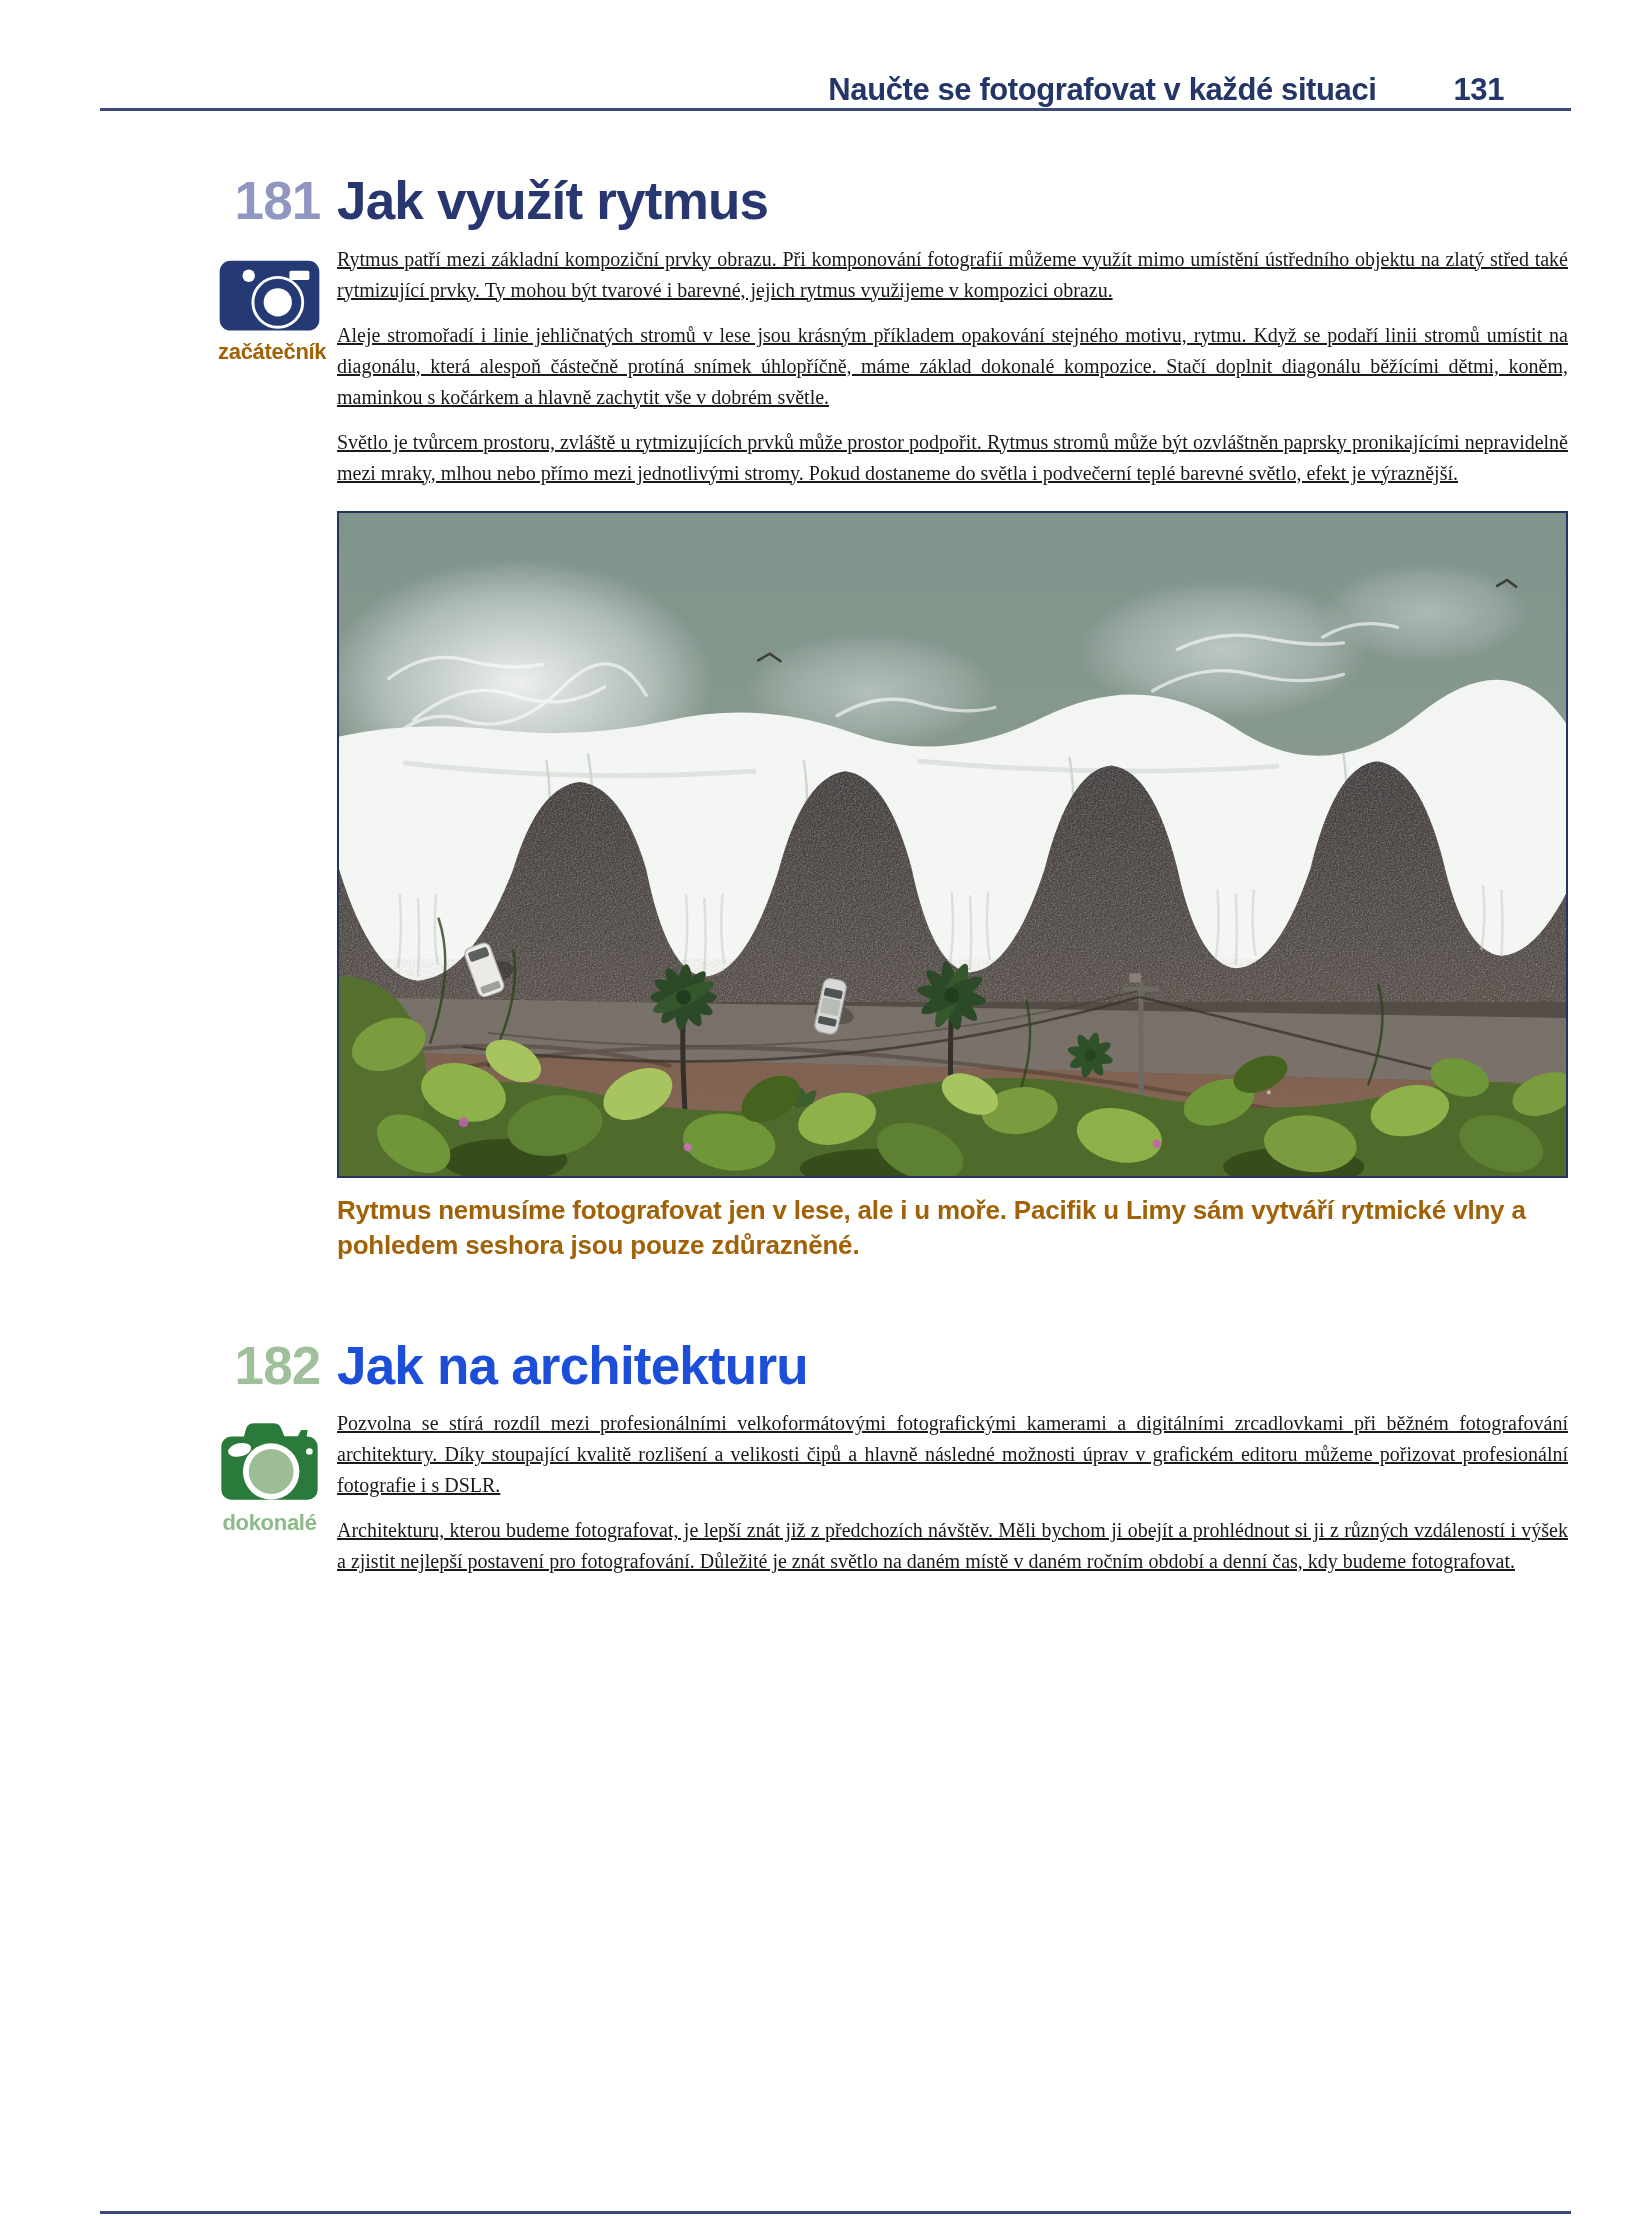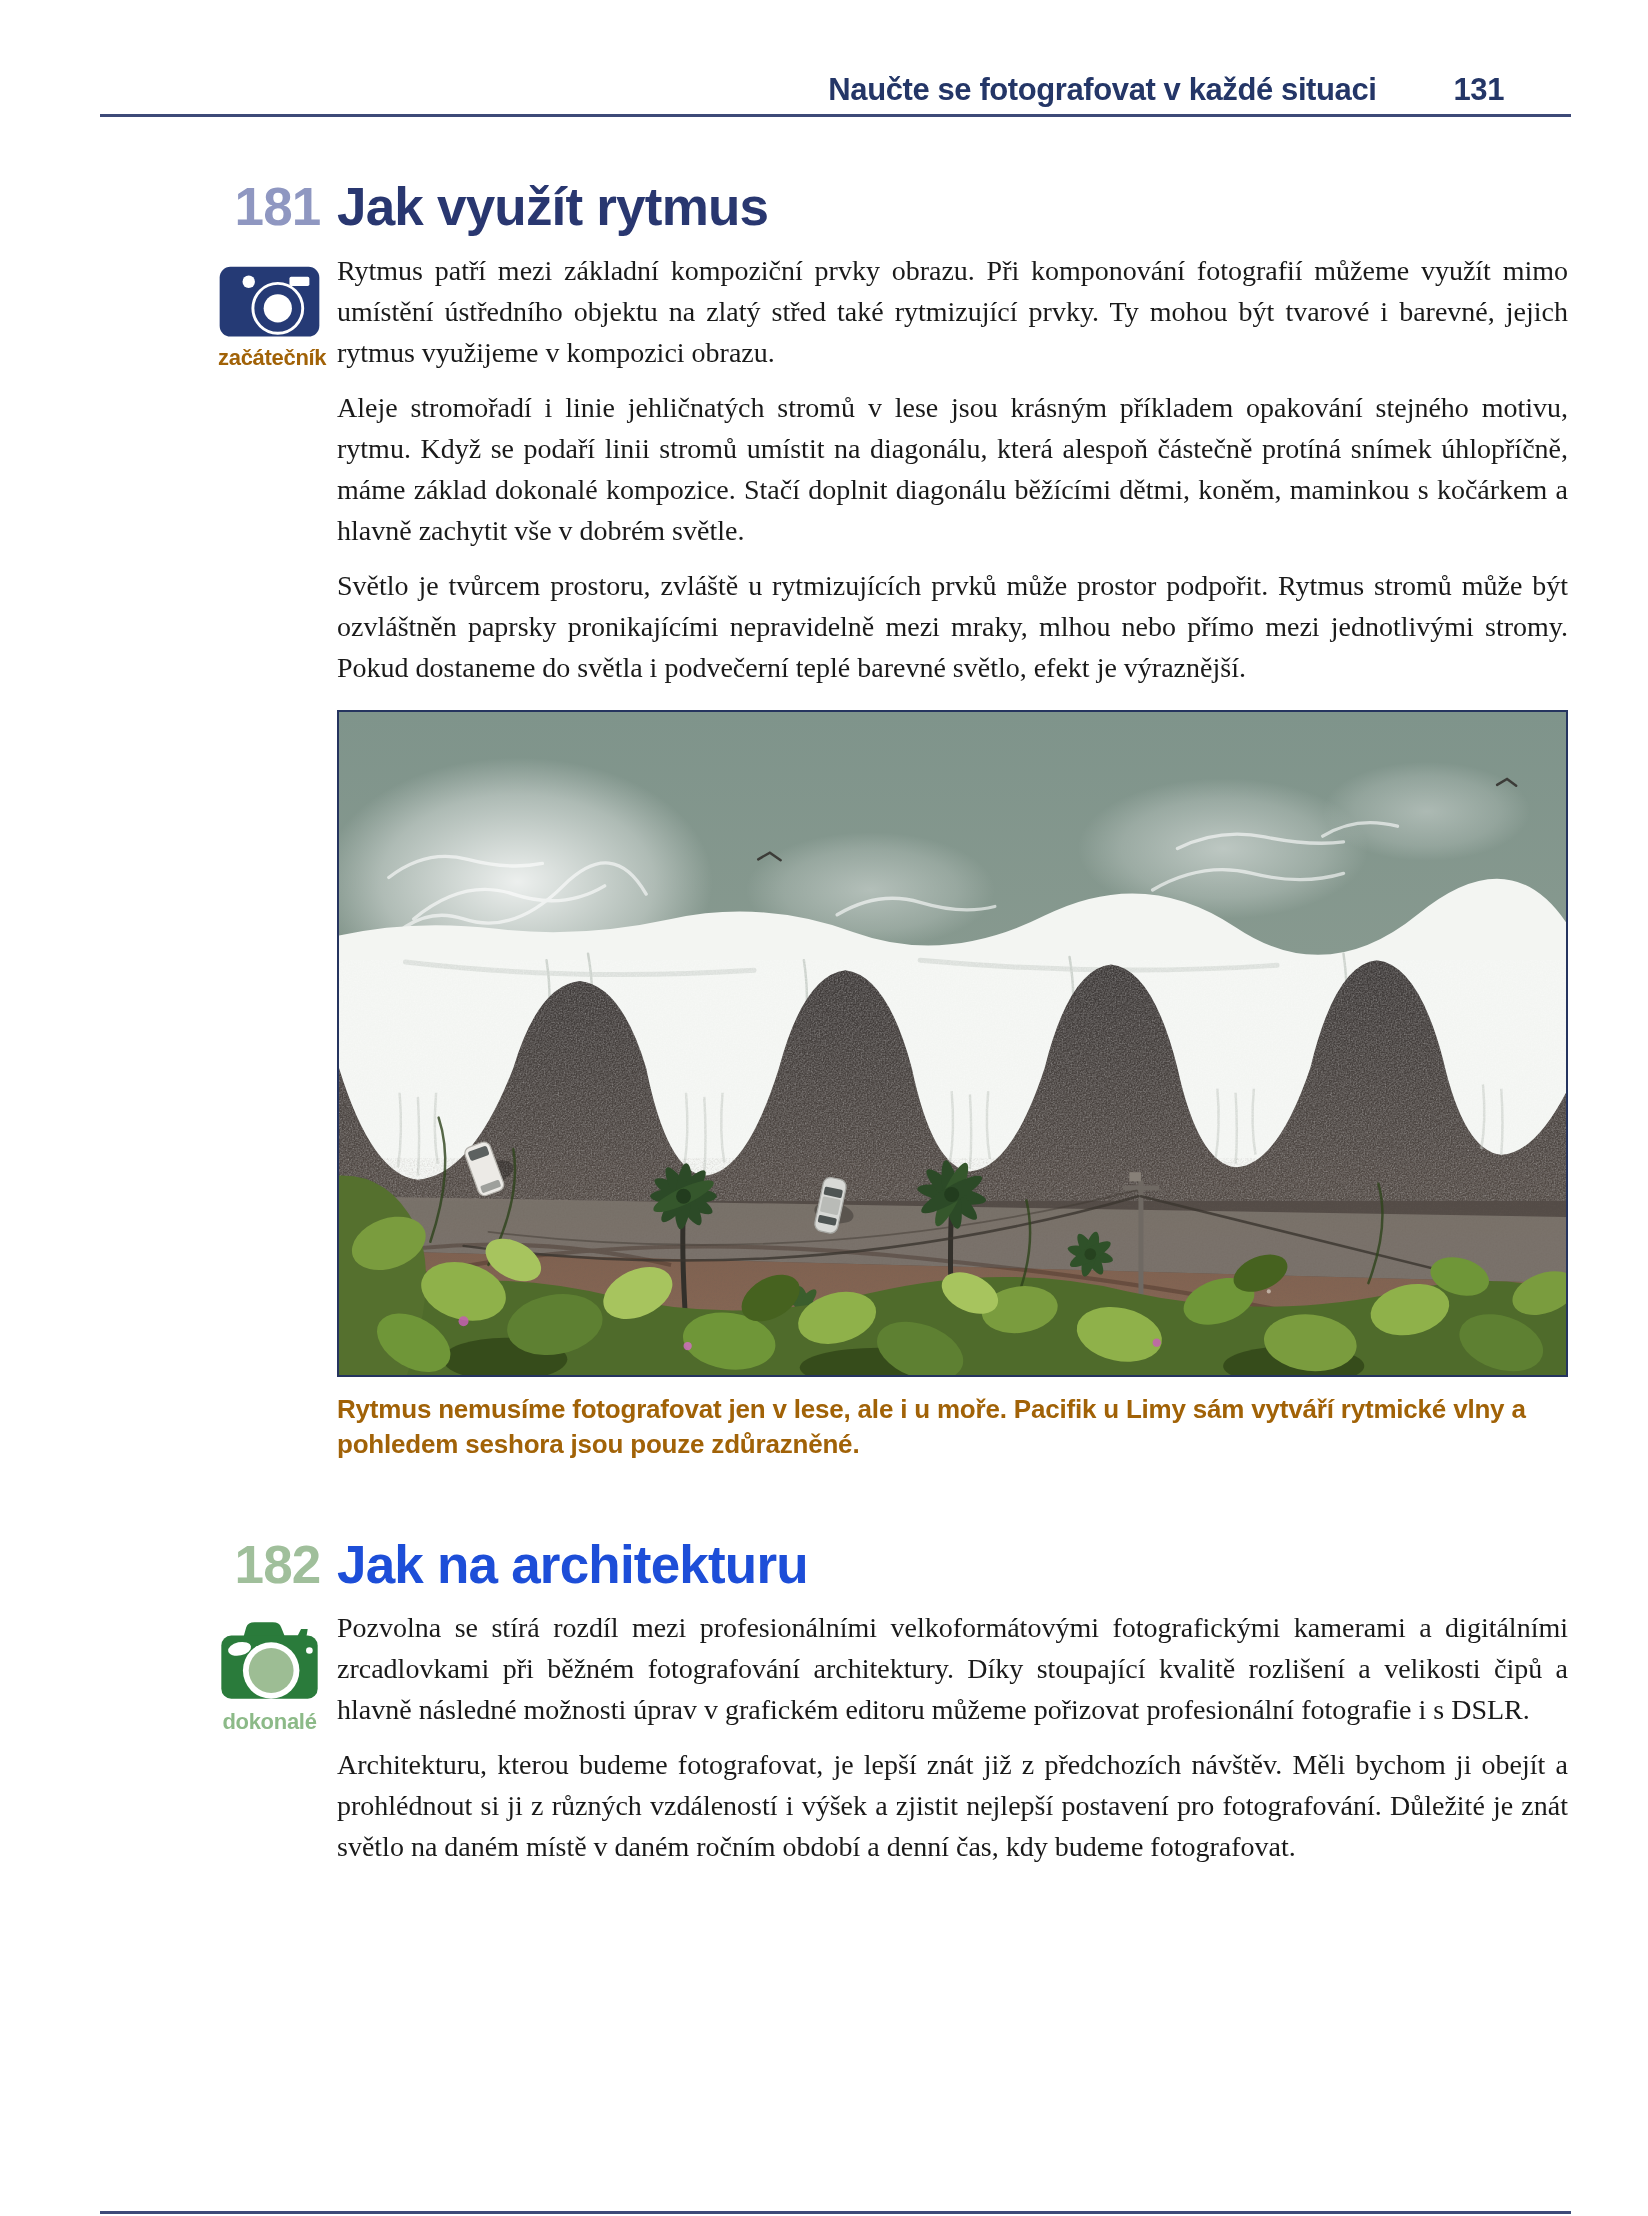--- a/index.html
+++ b/index.html
@@ -8,21 +8,21 @@
     width:1649px;height:2216px;
     background:#ffffff;
     font-family:"Liberation Serif","DejaVu Serif",serif;
     color:#1a1a1a;
     overflow:hidden;
   }
   
   .running-head{
     margin:72px 78px 0 100px;
     display:flex;justify-content:flex-end;align-items:baseline;gap:77px;
-    padding-right:67px;padding-bottom:6px;
+    padding-right:67px;padding-bottom:0;
     border-bottom:3.3px solid #3d4a78;
     font-family:"Liberation Sans","DejaVu Sans",sans-serif;
     font-weight:bold;letter-spacing:-0.4px;
     font-size:31px;color:#243667;
   }
   .running-head .pageno{color:#243667;}
   
   .section{margin-left:218px;margin-right:81px;}
   .section-heading{display:flex;align-items:baseline;margin-top:62px;margin-bottom:15px;
     font-family:"Liberation Sans","DejaVu Sans",sans-serif;font-weight:bold;
@@ -36,21 +36,21 @@
   .level-col{flex:0 0 119px;width:119px;display:flex;flex-direction:column;align-items:flex-start;padding-top:10px;}
   .level-col svg{display:block;}
   .level-label{
     font-family:"Liberation Sans","DejaVu Sans",sans-serif;font-weight:bold;
     font-size:22px;margin-top:5px;letter-spacing:-0.3px;width:103px;text-align:center;
   }
   .s181 .level-label{color:#a16207;text-align:right;}
   .s182 .level-label{color:#8cba88;}
   .text-col{flex:1 1 auto;min-width:0;}
   .para{
-    font-size:28px;line-height:41px;text-align:justify;margin:0 0 14px 0;
+    font-size:20px;line-height:31px;text-align:justify;margin:0 0 14px 0;text-decoration:underline;
   }
   
   .figure{margin-top:22px;}
   .photo-frame{
     width:1227px;height:663px;border:2.5px solid #25345f;line-height:0;background:#8a9e94;
   }
   .photo-frame svg{width:100%;height:100%;}
   .caption{
     margin-top:15px;
     font-family:"Liberation Sans","DejaVu Sans",sans-serif;

